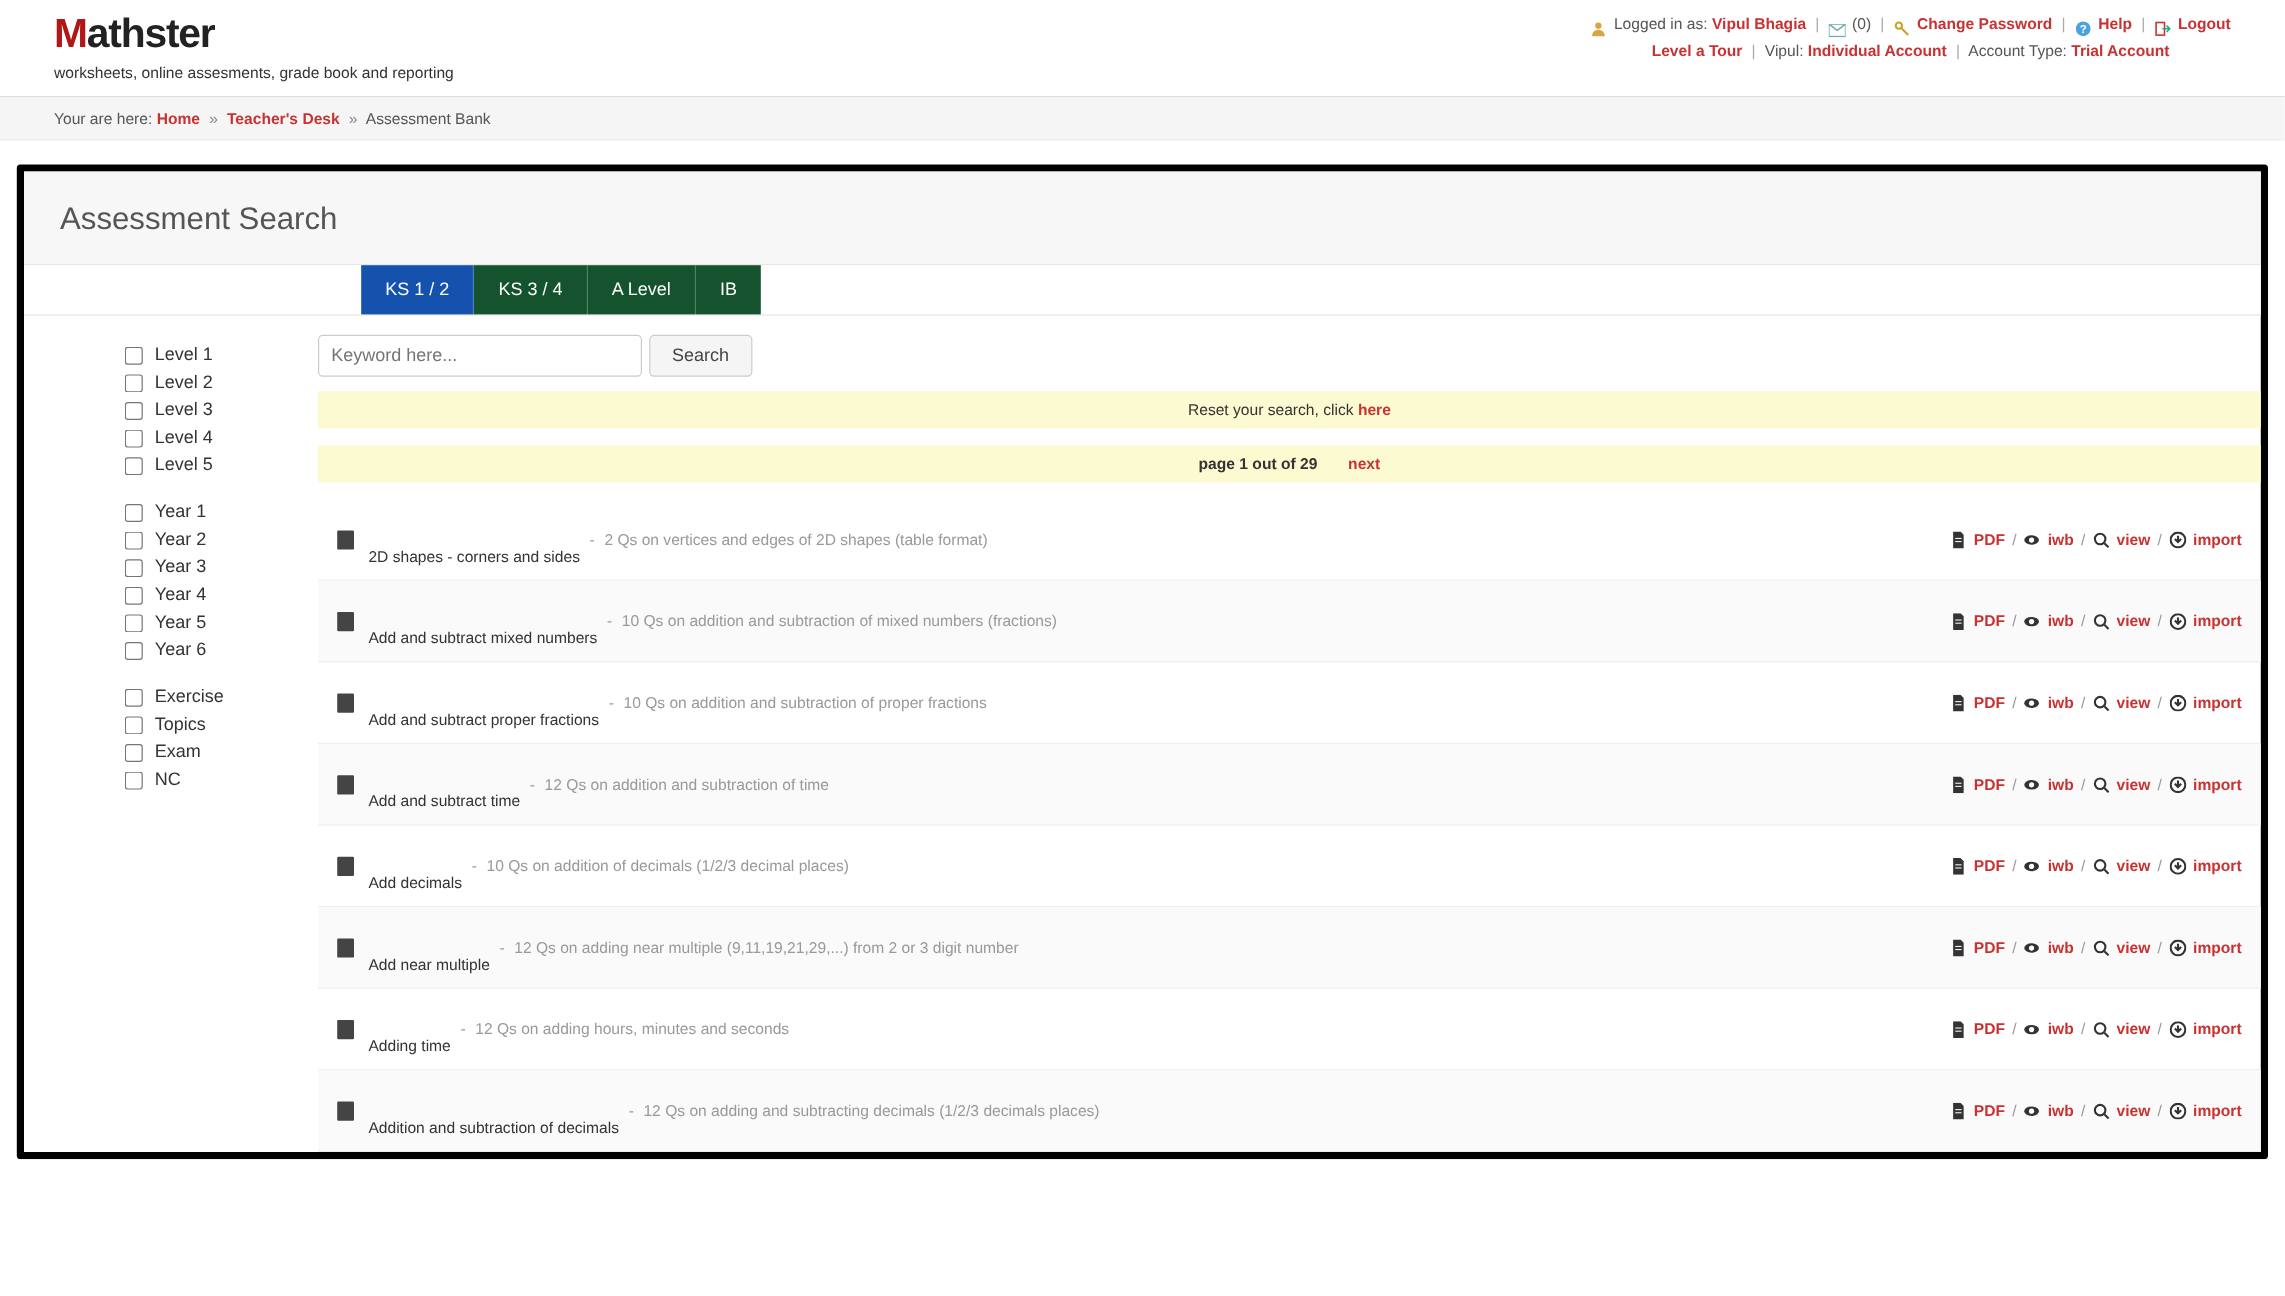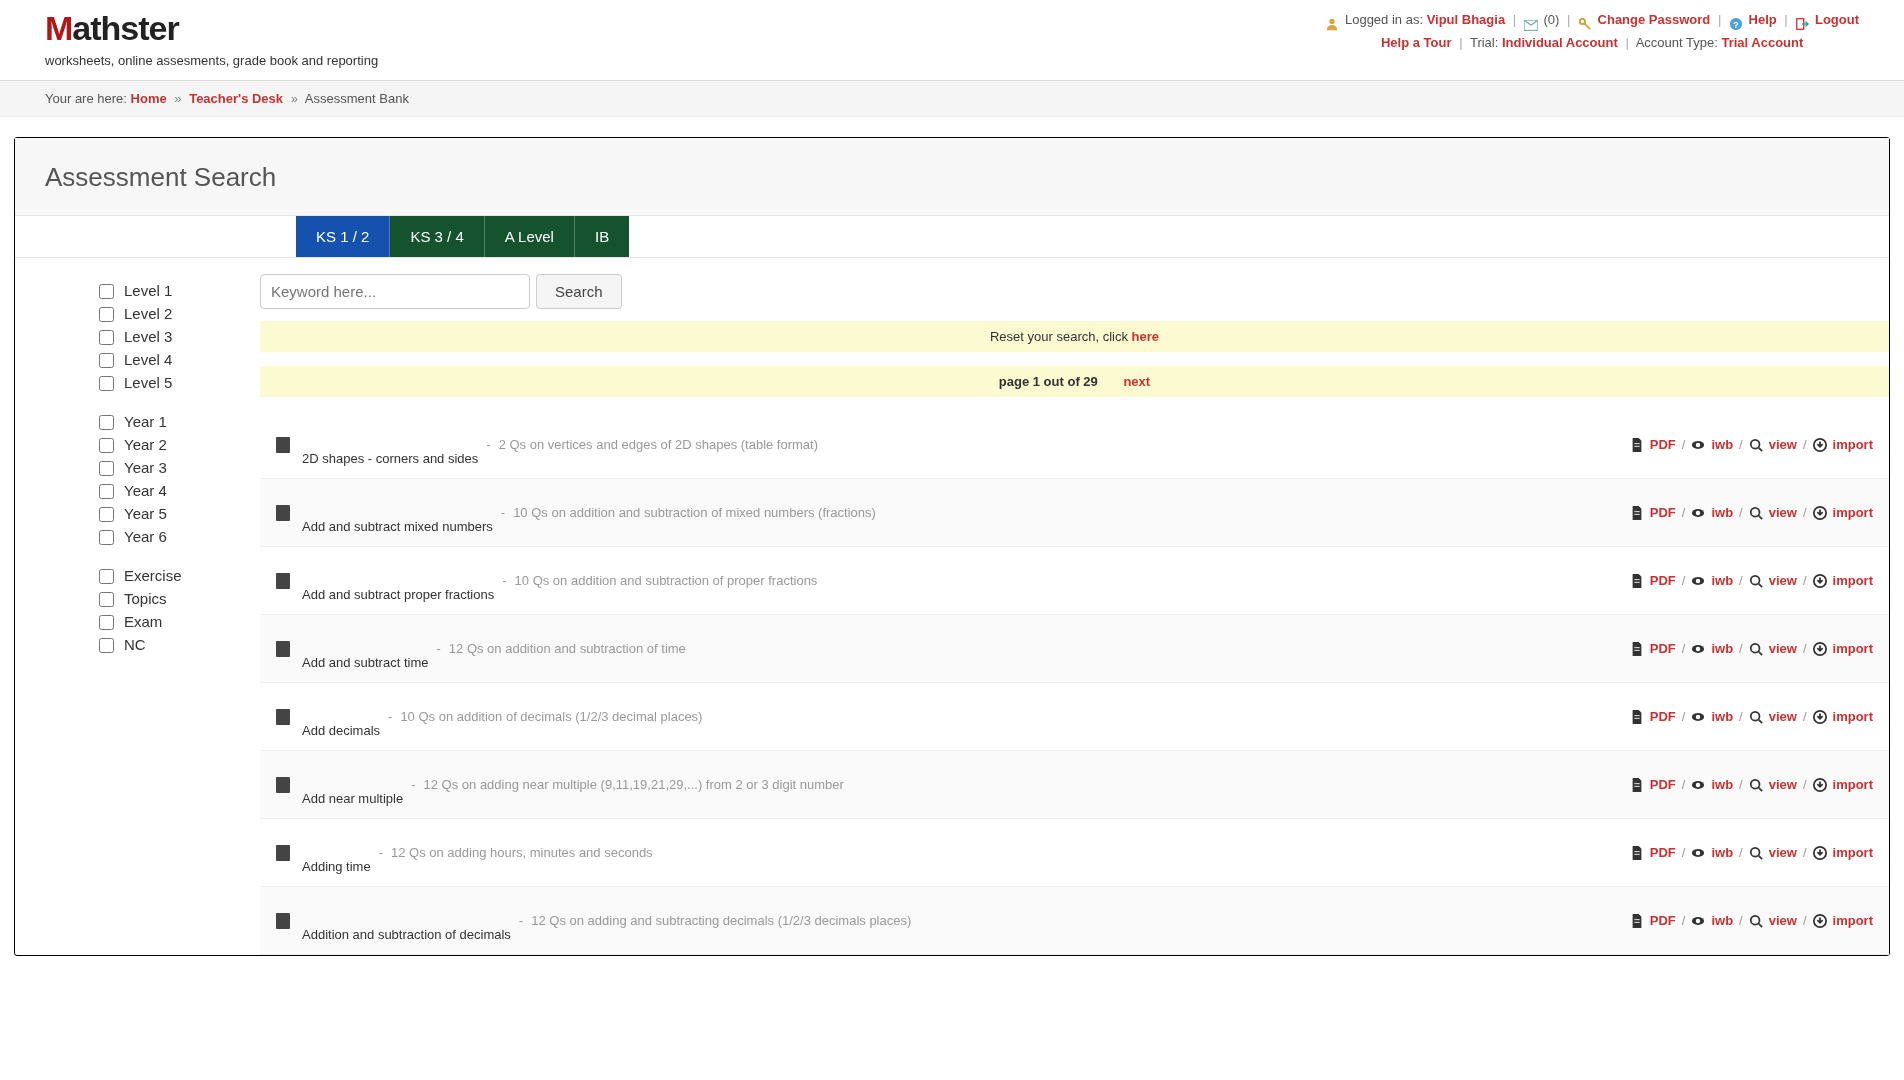--- a/index.html
+++ b/index.html
@@ -18,21 +18,21 @@
 .top-links .row1, .top-links .row2 { white-space: nowrap; }
 .top-links .sep { color: #aaa; margin: 0 4px; }
 .top-links a { color: #c83232; font-weight: bold; }
 .top-links .label { color: #555; }
 .ic { display: inline-block; width: 14px; height: 12px; vertical-align: middle; margin-right: 2px; }
 
 .breadcrumb { padding: 10px 45px; font-size: 13px; color: #555; background: #f5f5f5; border-bottom: 1px solid #eee; }
 .breadcrumb a { color: #c83232; font-weight: bold; }
 .breadcrumb .arr { color: #888; margin: 0 4px; }
 
-.panel { margin: 20px 14px 0 14px; border: 1px solid #000000; background: #fff; border-radius: 3px; }
+.panel { margin: 20px 14px 0 14px; border: 6px solid #000000; background: #fff; border-radius: 3px; }
 .panel-head { padding: 24px 30px 22px 30px; background: #f7f7f7; border-bottom: 1px solid #e5e5e5; }
 .panel-head h1 { font-size: 26px; font-weight: normal; color: #555; }
 
 .tab-row { border-bottom: 1px solid #e5e5e5; padding: 0 0 0 245px; background: #fff; }
 .tabs { display: flex; padding-left: 36px; }
 .tab { padding: 12px 20px; background: #14532d; color: #fff; font-size: 15px; border-right: 1px solid rgba(255,255,255,0.25); cursor: pointer; }
 .tab:last-child { border-right: none; }
 .tab.active { background: #1552ad; }
 
 .content { display: flex; }
@@ -103,23 +103,23 @@
             </svg></span>
         <a href="#">Help</a>
         <span class="sep">|</span>
         <span class="ic"><svg viewBox="0 0 16 16">
               <rect x="2" y="2" width="8" height="12" fill="none" stroke="#c83232" stroke-width="1.5"></rect>
               <path d="M8 8h7m-3-3l3 3-3 3" fill="none" stroke="#2a8" stroke-width="1.5"></path>
             </svg></span>
         <a href="#">Logout</a>
       </div>
       <div class="row2">
-        <a href="#">Help a Tour</a>
-        <span class="sep">|</span>
-        <span class="label">Trial: </span>
+        <a href="#">Level a Tour</a>
+        <span class="sep">|</span>
+        <span class="label">Vipul: </span>
         <a href="#">Individual Account</a>
         <span class="sep">|</span>
         <span class="label">Account Type: </span>
         <a href="#">Trial Account</a>
       </div>
     </div>
   </div>
 </div>
 
 <div class="breadcrumb">

